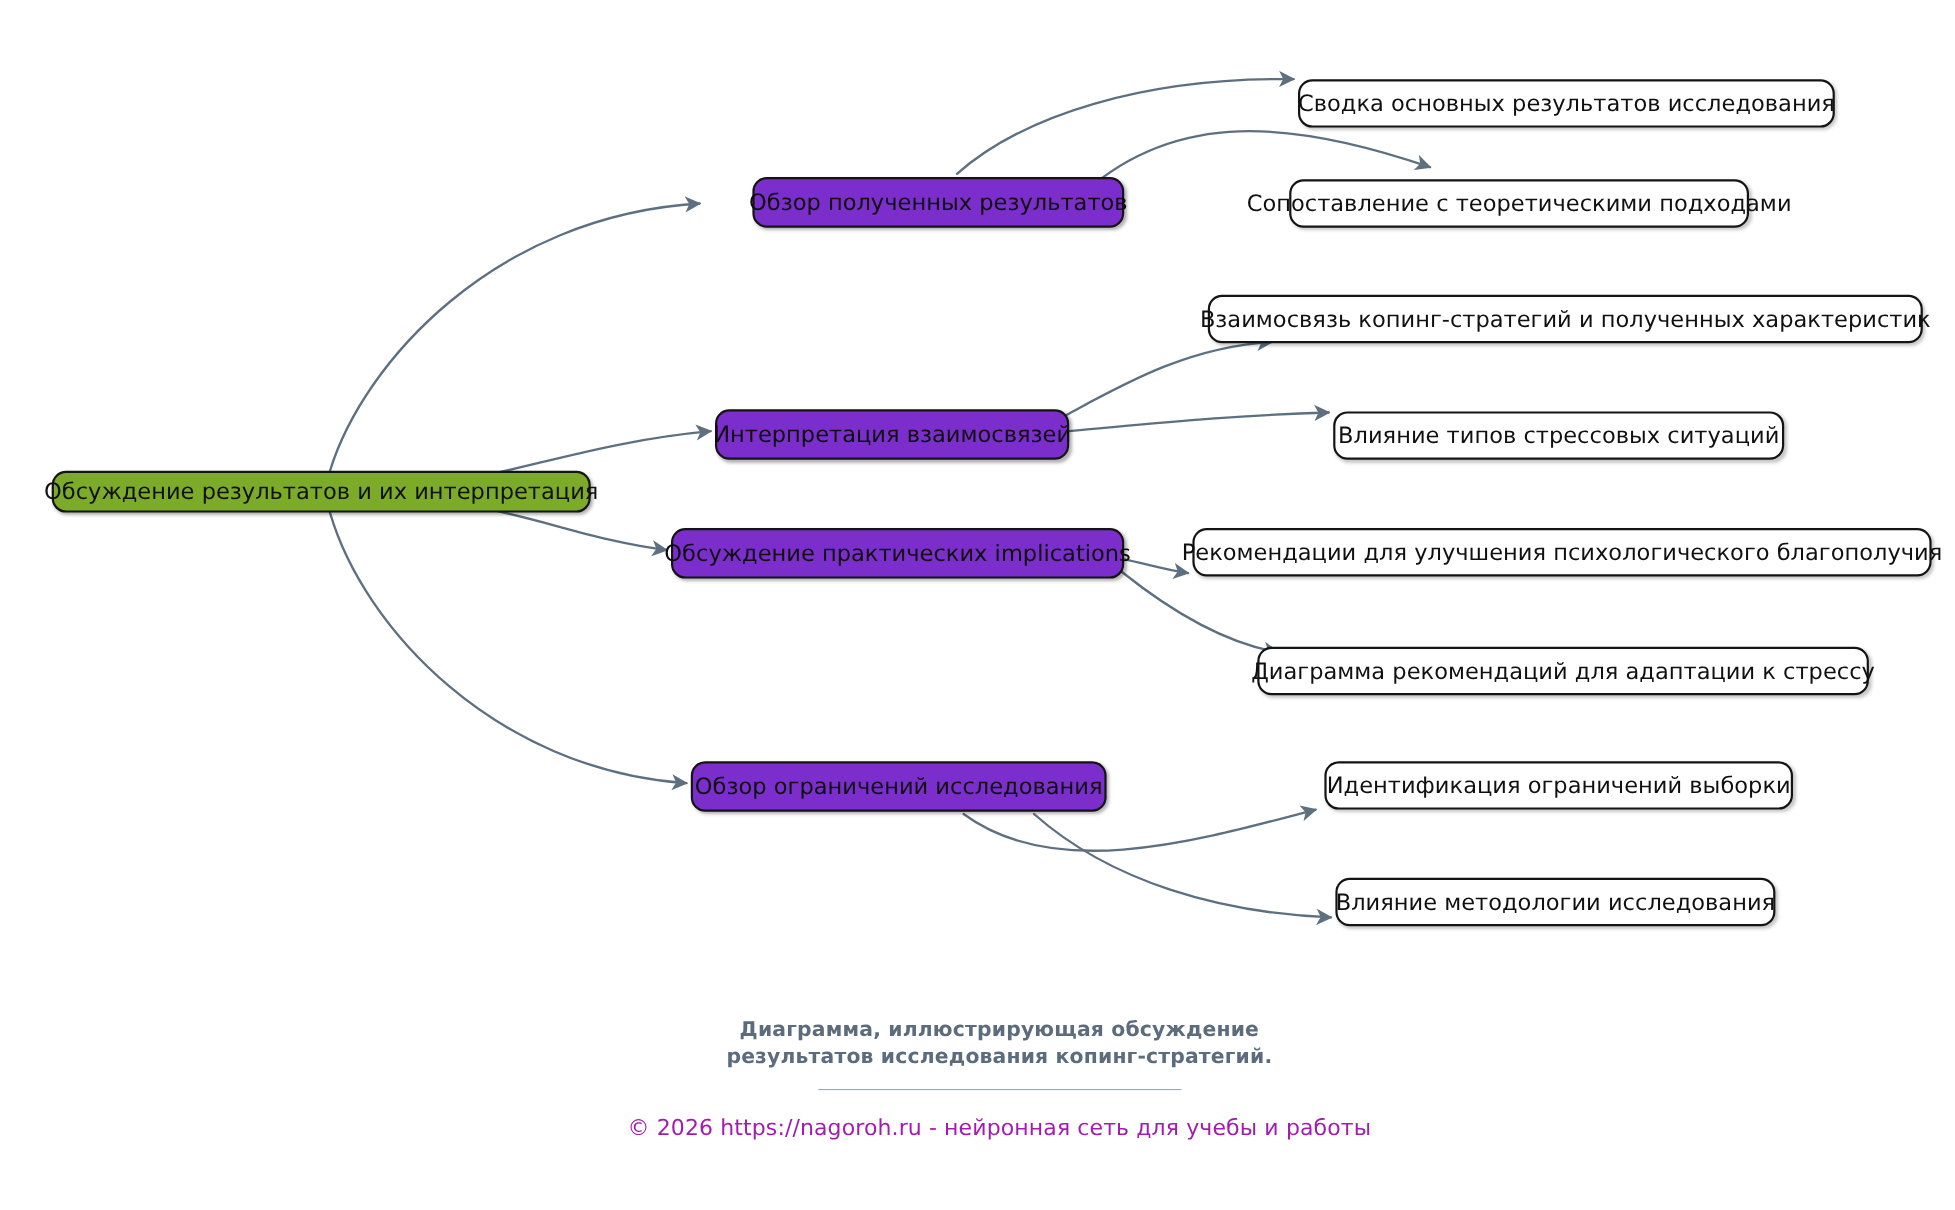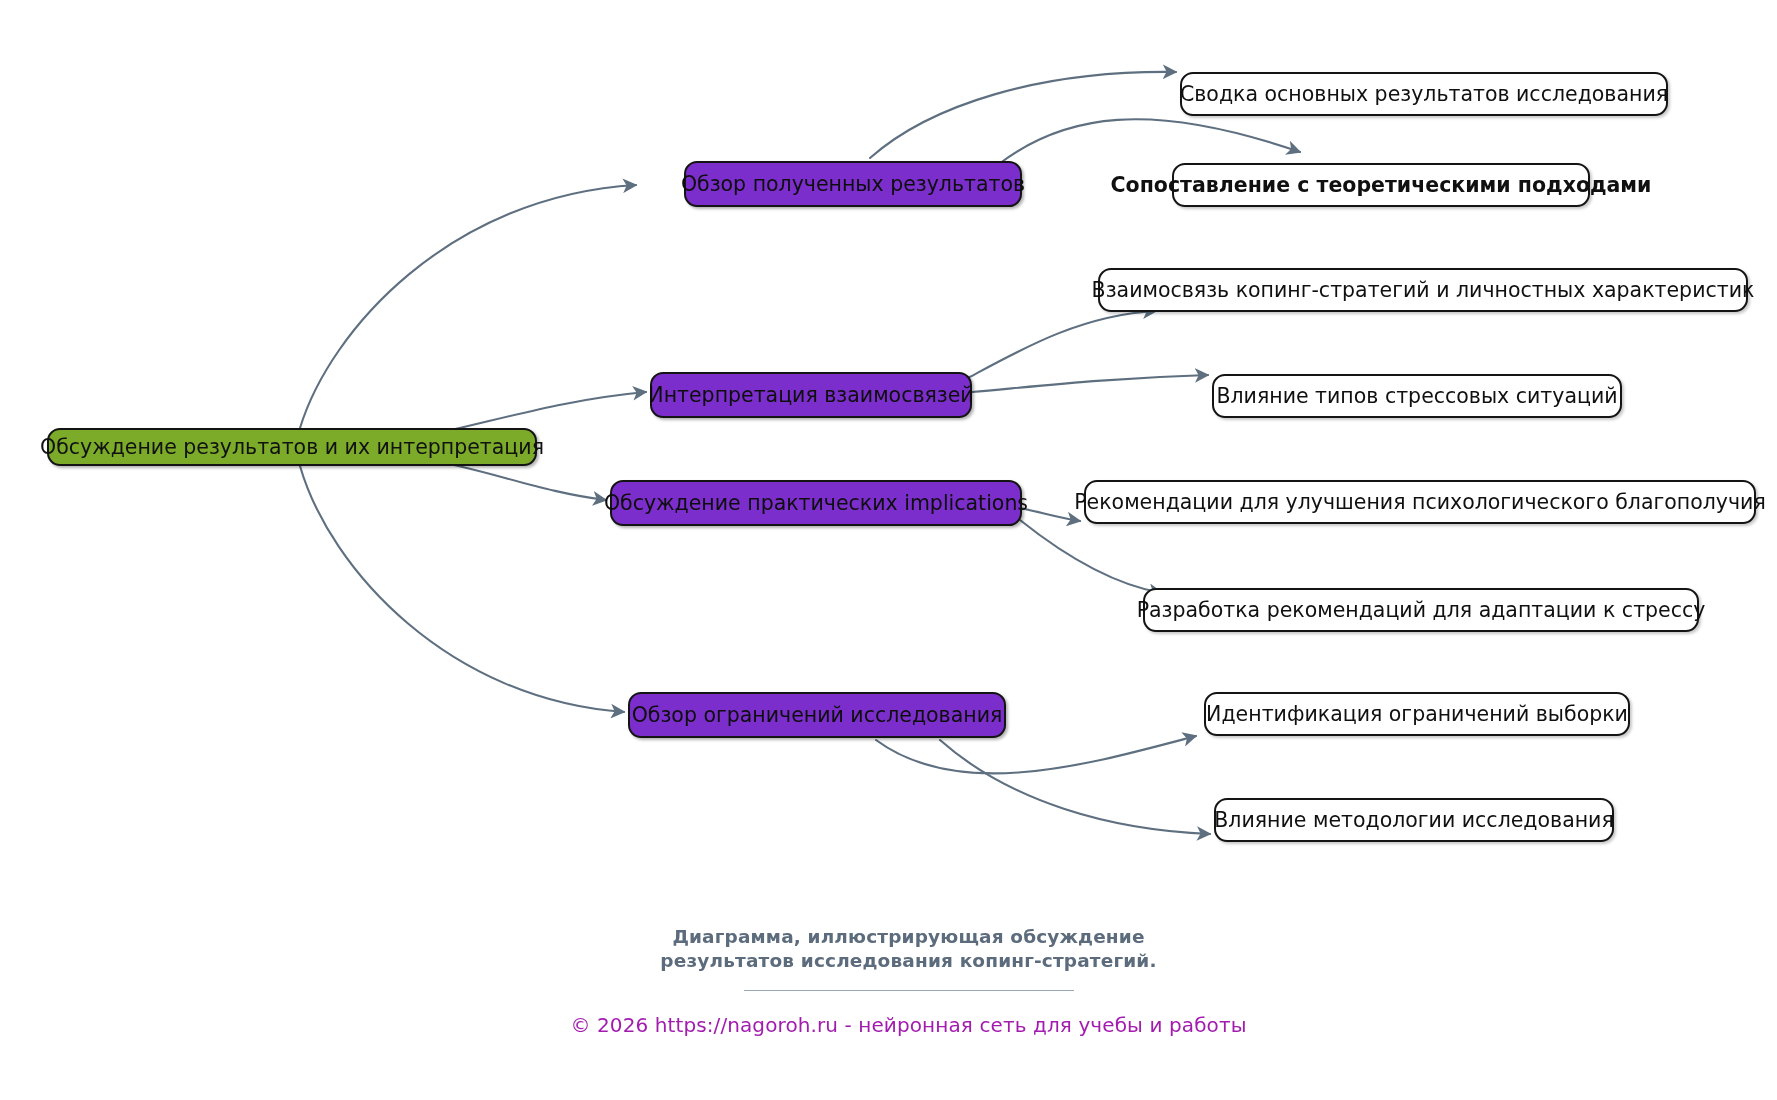--- a/index.html
+++ b/index.html
@@ -144,42 +144,42 @@
   <div class="node root" style="left:47px; top:428px; width:490px; height:38px;">
     <span class="node-label">Обсуждение результатов и их интерпретация</span>
   </div>
 
   <div class="node branch" style="left:640px; top:161px; width:338px; height:46px;margin-left:44px;">
     <span class="node-label">Обзор полученных результатов</span>
   </div>
   <div class="node leaf" style="left:1180px; top:72px; width:488px; height:44px;">
     <span class="node-label">Сводка основных результатов исследования</span>
   </div>
-  <div class="node leaf" style="left:1172px; top:163px; width:418px; height:44px;font-weight:bold;">
+  <div class="node leaf" style="left:1172px; top:163px; width:418px; height:44px;">
     <span class="node-label">Сопоставление с теоретическими подходами</span>
   </div>
 
   <div class="node branch" style="left:650px; top:372px; width:322px; height:46px;">
     <span class="node-label">Интерпретация взаимосвязей</span>
   </div>
   <div class="node leaf" style="left:1098px; top:268px; width:650px; height:44px;">
-    <span class="node-label">Взаимосвязь копинг-стратегий и личностных характеристик</span>
+    <span class="node-label">Взаимосвязь копинг-стратегий и полученных характеристик</span>
   </div>
   <div class="node leaf" style="left:1212px; top:374px; width:410px; height:44px;">
     <span class="node-label">Влияние типов стрессовых ситуаций</span>
   </div>
 
   <div class="node branch" style="left:610px; top:480px; width:412px; height:46px;">
     <span class="node-label">Обсуждение практических implications</span>
   </div>
   <div class="node leaf" style="left:1084px; top:480px; width:672px; height:44px;">
     <span class="node-label">Рекомендации для улучшения психологического благополучия</span>
   </div>
   <div class="node leaf" style="left:1143px; top:588px; width:556px; height:44px;">
-    <span class="node-label">Разработка рекомендаций для адаптации к стрессу</span>
+    <span class="node-label">Диаграмма рекомендаций для адаптации к стрессу</span>
   </div>
 
   <div class="node branch" style="left:628px; top:692px; width:378px; height:46px;">
     <span class="node-label">Обзор ограничений исследования</span>
   </div>
   <div class="node leaf" style="left:1204px; top:692px; width:426px; height:44px;">
     <span class="node-label">Идентификация ограничений выборки</span>
   </div>
   <div class="node leaf" style="left:1214px; top:798px; width:400px; height:44px;">
     <span class="node-label">Влияние методологии исследования</span>

